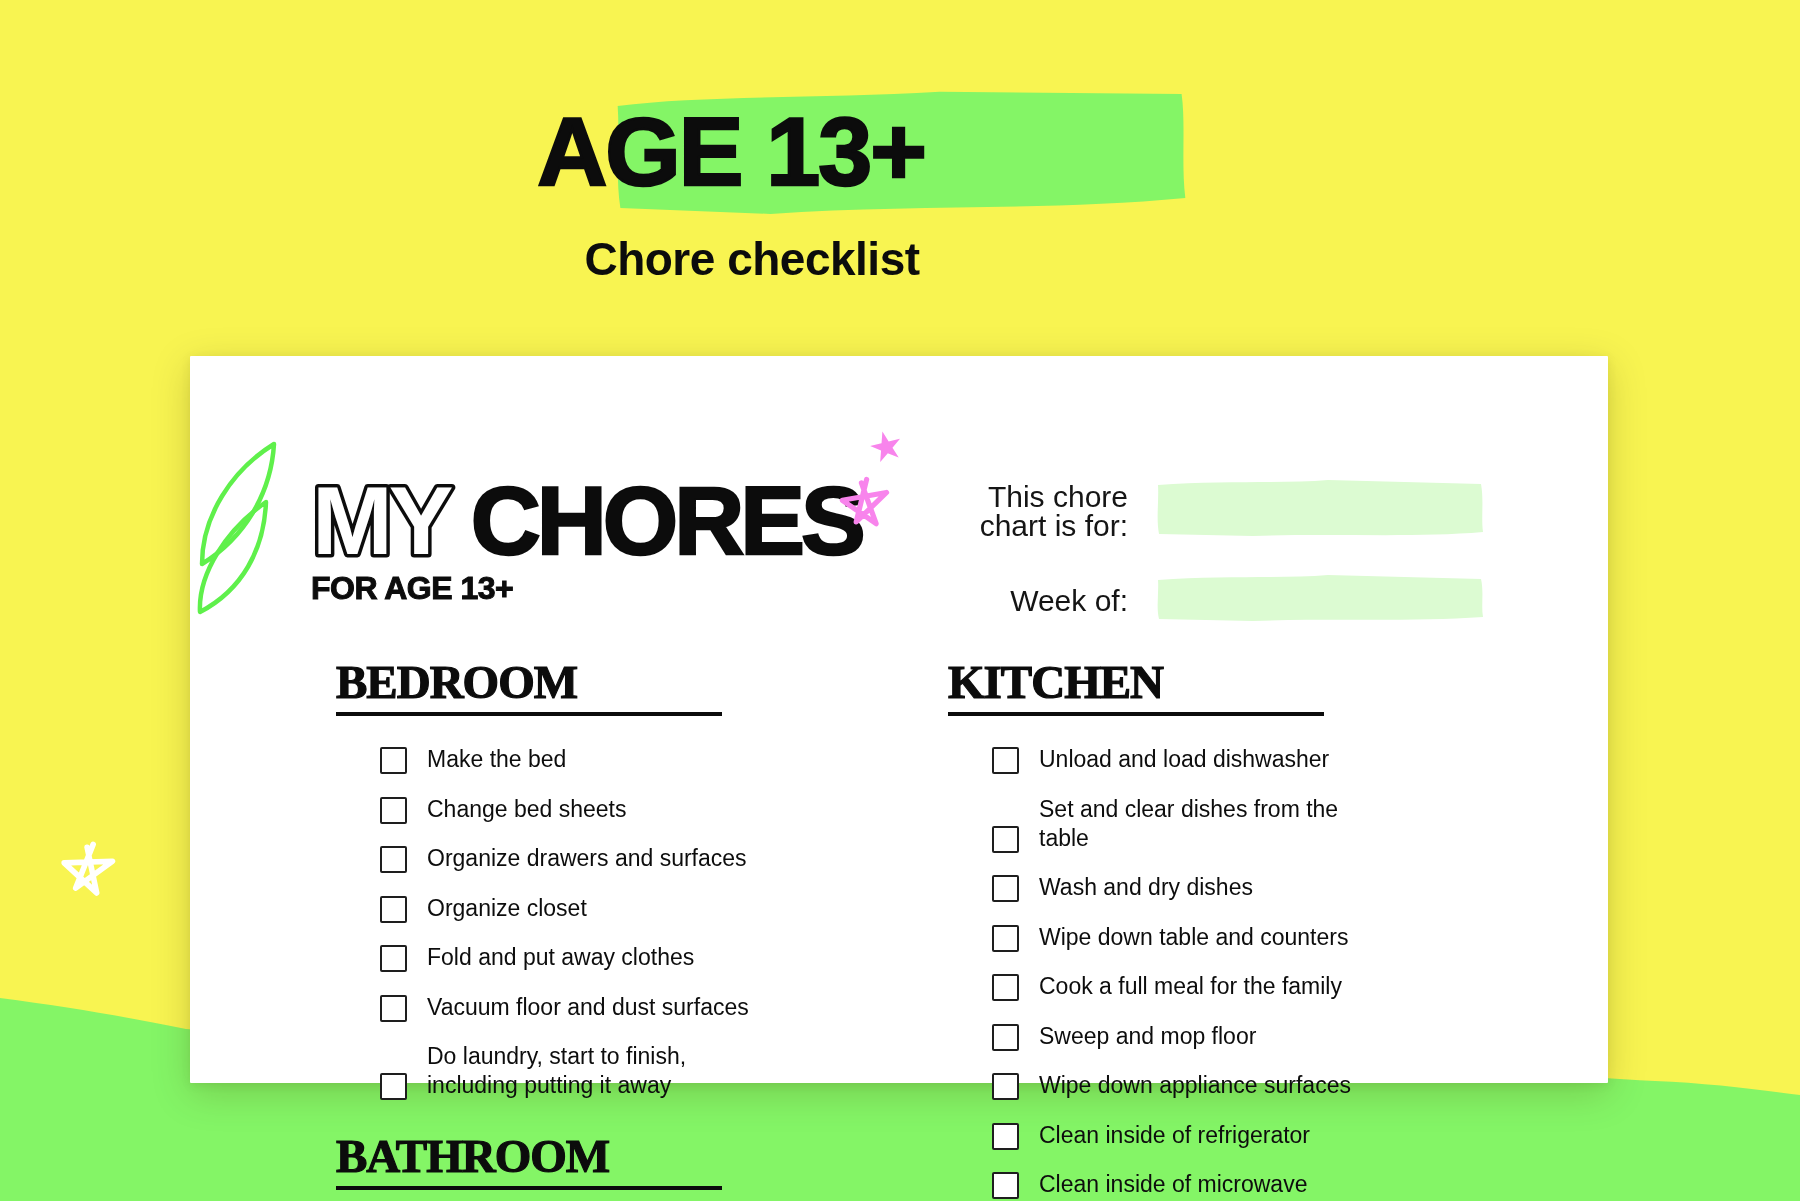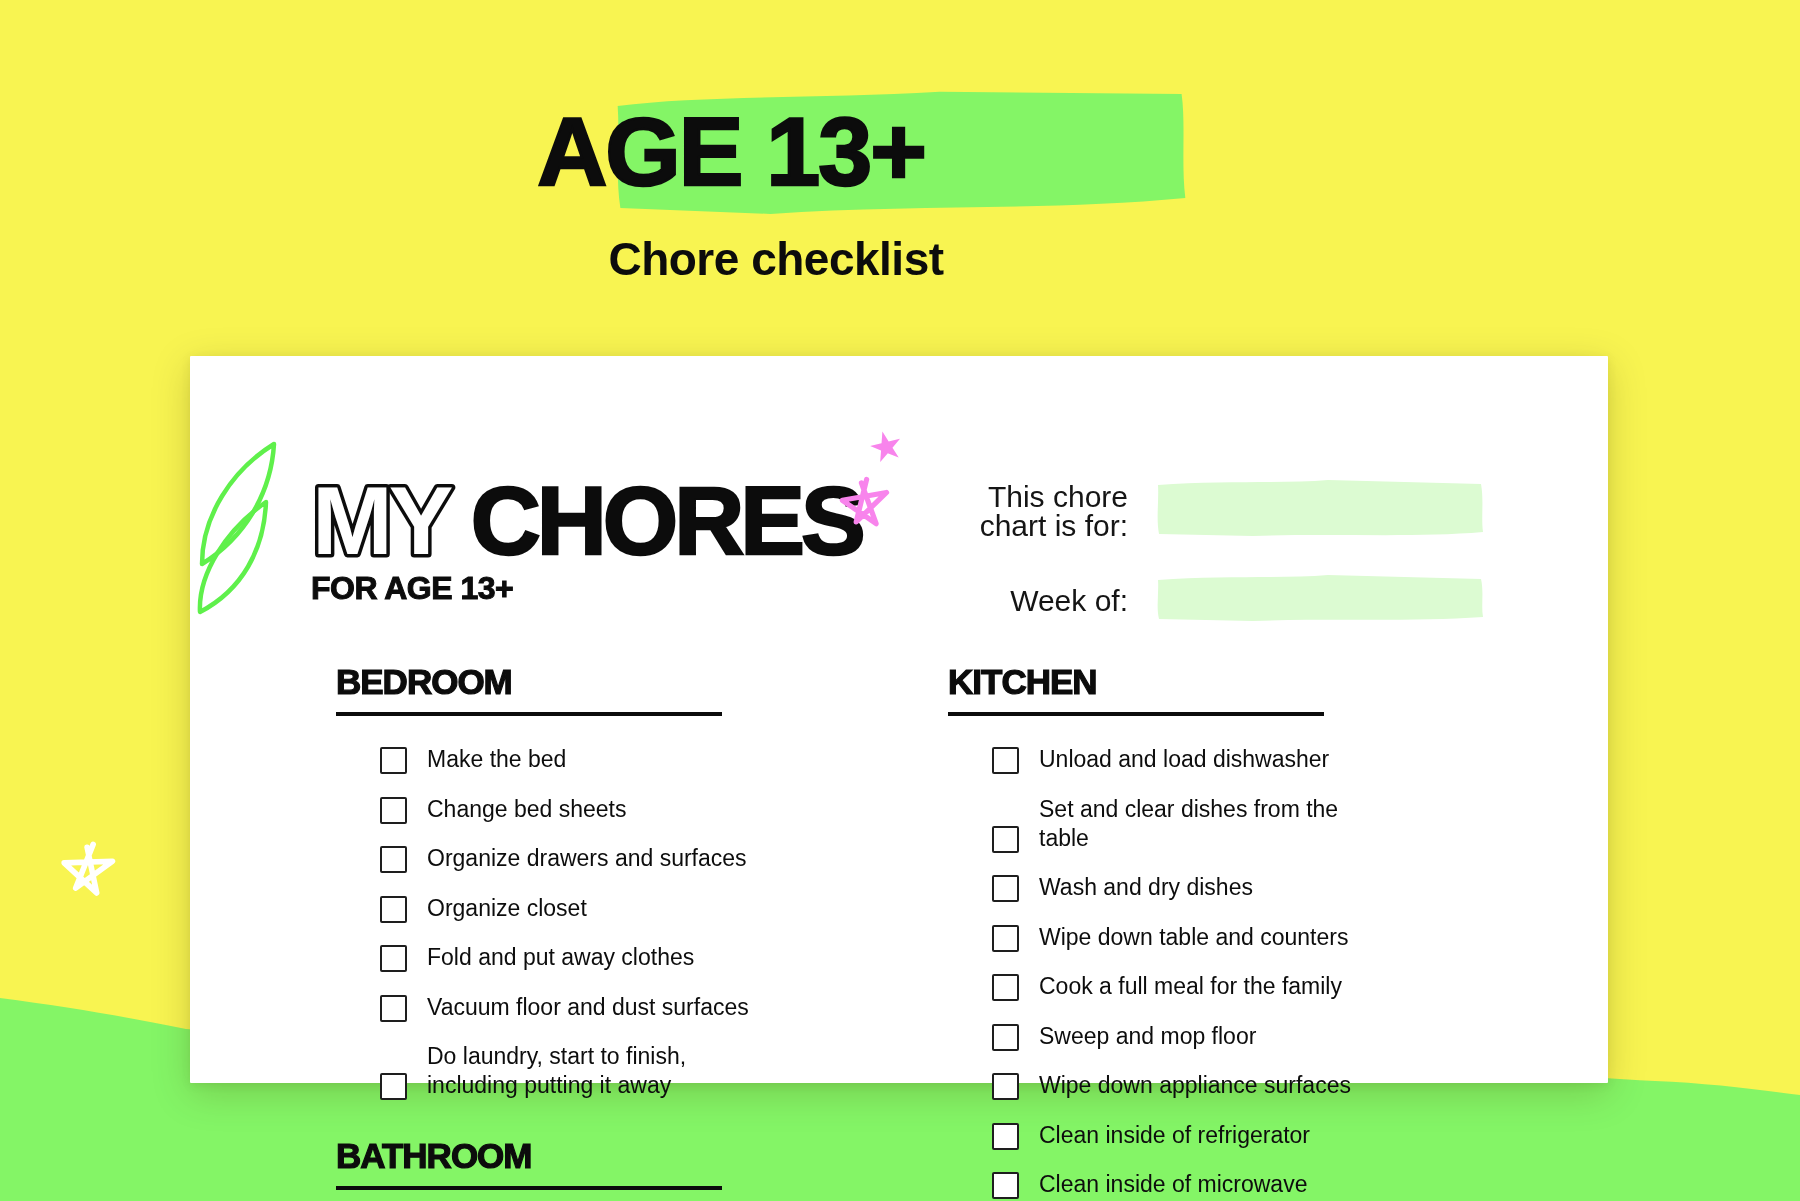--- a/index.html
+++ b/index.html
@@ -13,21 +13,21 @@
 
   
   .badge-highlight{left:610px;top:84px;width:578px;height:136px;transform:rotate(-.4deg);}
   .age-badge{
     left:0;top:96px;width:1462px;text-align:center;
     font-size:97px;font-weight:900;letter-spacing:-2px;
     -webkit-text-stroke:2.5px #0c0c0c;
   }
   .subtitle{
     left:0;top:232px;width:1504px;text-align:center;
-    font-size:46px;font-weight:700;letter-spacing:-.5px;padding-left:24px;
+    font-size:46px;font-weight:700;letter-spacing:-.5px;
   }
 
   
   .blob-svg{left:0;bottom:0;width:1800px;height:380px;}
   .star-left{left:58px;top:840px;width:58px;height:56px;}
   .star-right{left:1436px;top:494px;width:50px;height:48px;}
 
   
   .card{
     left:190px;top:356px;width:1418px;height:727px;
@@ -55,21 +55,21 @@
   .blank-bar{left:963px;width:332px;}
   .bar-chart-for{top:120px;height:64px;}
   .bar-week{top:216px;height:52px;}
 
   
   .col{width:420px;}
   .col-bedroom{left:146px;top:306px;}
   .col-kitchen{left:758px;top:306px;}
   .col-bathroom{left:146px;top:780px;}
   .section-title{
-    font-size:35px;font-weight:900;letter-spacing:-1px;line-height:40px;
+    font-size:47px;font-weight:900;letter-spacing:-1px;line-height:40px;font-family:Liberation Serif, serif;
     -webkit-text-stroke:1.2px #0c0c0c;
   }
   .section-rule{height:4px;background:#0c0c0c;margin-top:10px;border:none;}
   .rule-bedroom,.rule-bathroom{width:386px;}
   .rule-kitchen{width:376px;}
   .items{margin-top:29px;}
   .chore-row{display:flex;align-items:flex-end;margin-bottom:20.5px;min-height:27px;padding-left:44px;}
   .checkbox{
     flex:0 0 auto;width:27px;height:27px;box-sizing:border-box;
     border:2.5px solid #1e1e1e;border-radius:2px;background:#fff;margin-top:-1px;

